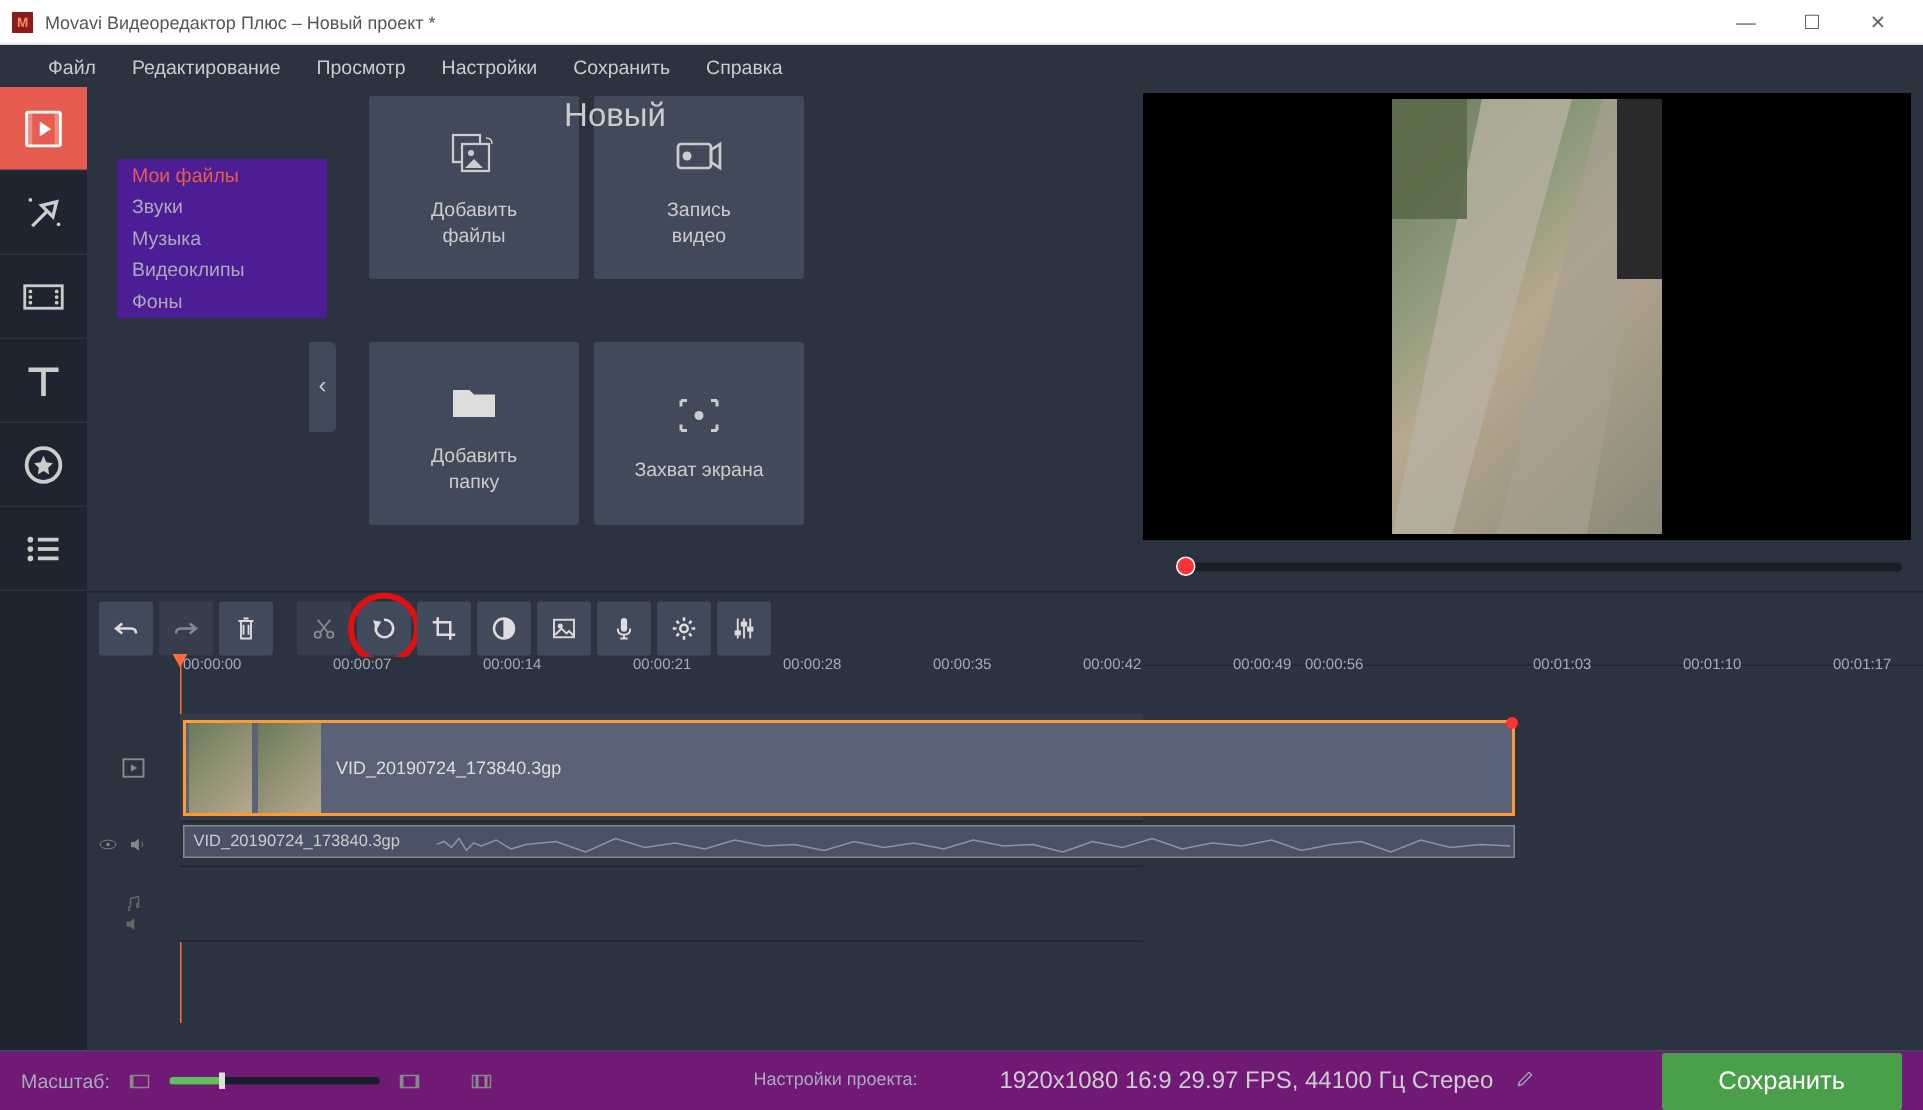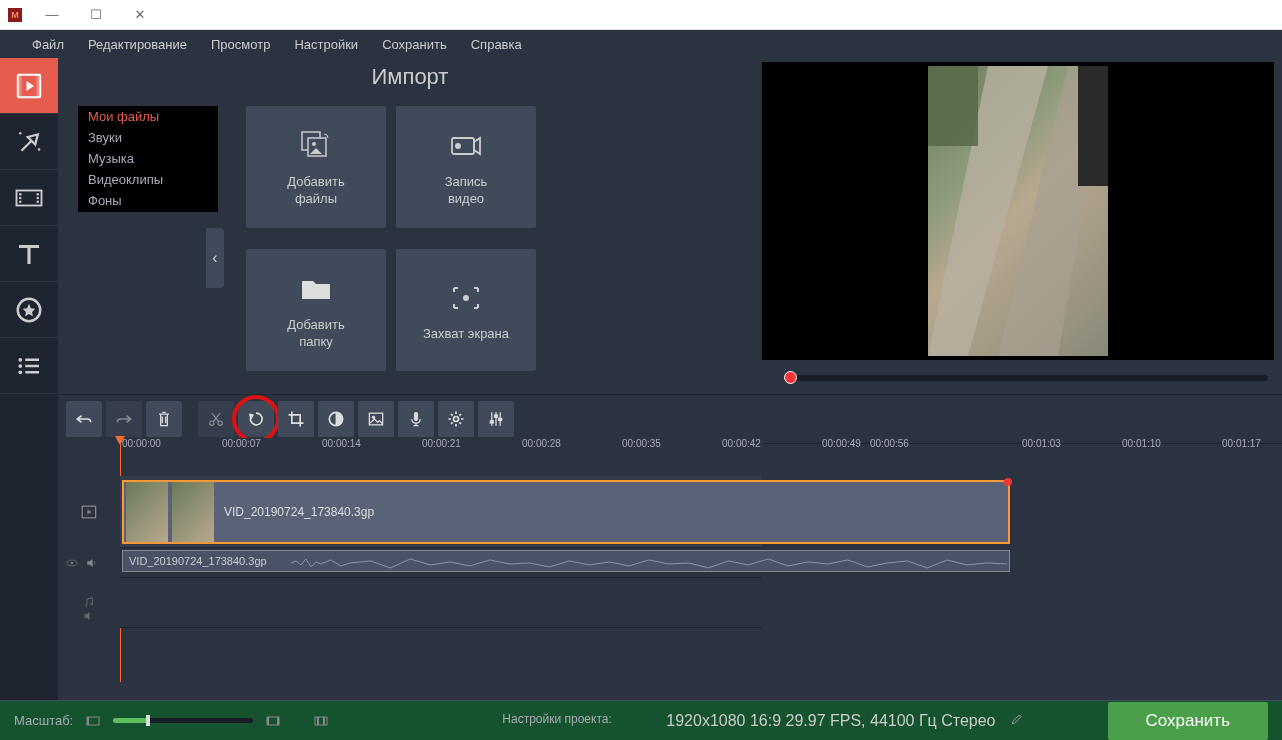--- a/index.html
+++ b/index.html
@@ -16,26 +16,26 @@
 .menubar span { color: #ccc; font-size: 13px; padding: 6px 12px; cursor: pointer; }
 
 .left-tools { width: 58px; background: #1e2530; margin-top: 28px; display: flex; flex-direction: column; align-items: center; }
 .left-tools .tool { width: 58px; height: 56px; display: flex; align-items: center; justify-content: center; border-bottom: 1px solid #2b3340; cursor: pointer; }
 .left-tools .tool.active { background: #e65c4f; }
 .left-tools .tool svg { width: 30px; height: 30px; }
 
 .center { flex: 1; margin-top: 28px; display: flex; flex-direction: column; position: relative; }
 .import-panel { height: 330px; display: flex; padding: 6px 8px 6px 18px; position: relative; }
 .import-title { position: absolute; top: 6px; left: 0; right: 0; text-align: center; color: #ccc; font-size: 22px; }
-.category-list { width: 140px; background: #000000; margin-top: 42px; height: 106px; margin-left: 2px; }
+.category-list { width: 140px; background: #4c1d95; margin-top: 42px; height: 106px; margin-left: 2px; }
 .category-list div { color: #aab; font-size: 13px; padding: 3px 10px; cursor: pointer; }
 .category-list div.active { color: #e65c4f; }
 .collapse-handle { position: absolute; left: 148px; top: 170px; width: 18px; height: 60px; background: #414a5a; display: flex; align-items: center; justify-content: center; color: #ccc; cursor: pointer; border-radius: 0 4px 4px 0; }
 
-.import-buttons { margin-left: 28px; margin-top: 42px; display: grid; grid-template-columns: 140px 140px; gap: 10px; }
+.import-buttons { margin-left: 28px; display: grid; grid-template-columns: 140px 140px; gap: 10px; }
 .import-btn { width: 140px; height: 122px; background: #414a5a; display: flex; flex-direction: column; align-items: center; justify-content: center; cursor: pointer; border-radius: 2px; }
 .import-btn svg { width: 44px; height: 40px; margin-bottom: 8px; }
 .import-btn span { color: #ccc; font-size: 13px; text-align: center; line-height: 1.3; }
 
 .preview { width: 520px; margin-top: 28px; display: flex; flex-direction: column; }
 .preview-video { height: 298px; background: #000; display: flex; align-items: center; justify-content: center; position: relative; margin: 4px 8px 0 0; }
 .preview-frame { width: 180px; height: 290px; background: linear-gradient(135deg, #6a7a5a 0%, #8a9a7a 30%, #b8a890 50%, #8a8878 100%); position: relative; }
 .preview-slider { height: 20px; margin: 8px 14px 4px 14px; position: relative; }
 .preview-slider .track { height: 6px; background: #1a1e28; border-radius: 3px; position: absolute; top: 7px; left: 14px; right: 0; }
 .preview-slider .dot { width: 13px; height: 13px; background: #ff3333; border-radius: 50%; position: absolute; top: 3px; left: 8px; border: 1px solid #fff; }
@@ -66,40 +66,41 @@
 
 .video-clip { position: absolute; left: 2px; top: 4px; height: 64px; width: 888px; border: 2px solid #ff9933; background: #5a6278; display: flex; align-items: center; }
 .video-clip .thumb { width: 42px; height: 60px; background: linear-gradient(135deg, #6a7a5a 0%, #b8a890 100%); margin: 0 2px; flex-shrink: 0; }
 .video-clip .label { color: #ddd; font-size: 12px; margin-left: 8px; }
 .video-clip .handle-r { position: absolute; right: -4px; top: -4px; width: 8px; height: 8px; background: #ff3333; border-radius: 50%; }
 
 .audio-clip { position: absolute; left: 2px; top: 2px; height: 22px; width: 888px; background: #4a5268; border: 1px solid #888; }
 .audio-clip .label { color: #ccc; font-size: 11px; padding: 2px 6px; }
 .audio-clip .wave { position: absolute; left: 168px; right: 2px; top: 4px; bottom: 2px; }
 
-.bottom-bar { height: 40px; background: #14532d; border-top: 1px solid #414a5a; display: flex; align-items: center; padding: 0 14px; gap: 12px; }
+.bottom-bar { height: 40px; background: #701a75; border-top: 1px solid #414a5a; display: flex; align-items: center; padding: 0 14px; gap: 12px; }
 .bottom-bar .label { color: #aab; font-size: 13px; }
 .zoom-slider { width: 140px; height: 5px; background: #1a1e28; position: relative; border-radius: 2px; }
 .zoom-slider .fill { width: 35px; height: 5px; background: #5fbf5f; border-radius: 2px; }
 .zoom-slider .thumb { position: absolute; left: 33px; top: -3px; width: 4px; height: 11px; background: #ddd; }
 .zoom-icon { color: #aab; cursor: pointer; }
 .bottom-flex { flex: 1; }
 .proj-info { display: flex; flex-direction: column; gap: 3px; align-items: center; }
 .proj-info .row { display: flex; gap: 14px; }
 .proj-info .k { color: #aab; font-size: 12px; width: 150px; }
 .proj-info .v { color: #ccc; font-size: 16px; }
 .save-btn { background: #4a9f4a; color: #fff; font-size: 17px; padding: 9px 38px; cursor: pointer; border: none; border-radius: 2px; }
 .scroll-h { height: 10px; background: #1e2530; margin-left: 62px; position: relative; }
 .scroll-h .thumb { position: absolute; left: 0; width: 640px; height: 10px; background: #4a556a; }
 </style>
 </head>
 <body>
 
 <div class="titlebar">
   <div class="logo">M</div>
+  <div class="title">Movavi Видеоредактор Плюс – Новый проект *</div>
   <div class="winbtn">—</div>
   <div class="winbtn">☐</div>
   <div class="winbtn">✕</div>
 </div>
 
 <div class="menubar">
   <span>Файл</span>
   <span>Редактирование</span>
   <span>Просмотр</span>
   <span>Настройки</span>
@@ -153,21 +154,21 @@
           <circle cx="5" cy="12" r="1.5" fill="#ccc"></circle>
           <rect x="9" y="11" width="11" height="2" fill="#ccc"></rect>
           <circle cx="5" cy="17" r="1.5" fill="#ccc"></circle>
           <rect x="9" y="16" width="11" height="2" fill="#ccc"></rect>
         </svg>
     </div>
   </div>
 
   <div class="center">
     <div class="import-panel">
-      <div class="import-title">Импорт</div>
+      <div class="import-title">Новый</div>
       <div class="category-list">
         <div class="active">Мои файлы</div>
         <div>Звуки</div>
         <div>Музыка</div>
         <div>Видеоклипы</div>
         <div>Фоны</div>
       </div>
       <div class="collapse-handle">‹</div>
       <div class="import-buttons">
         <div class="import-btn">

